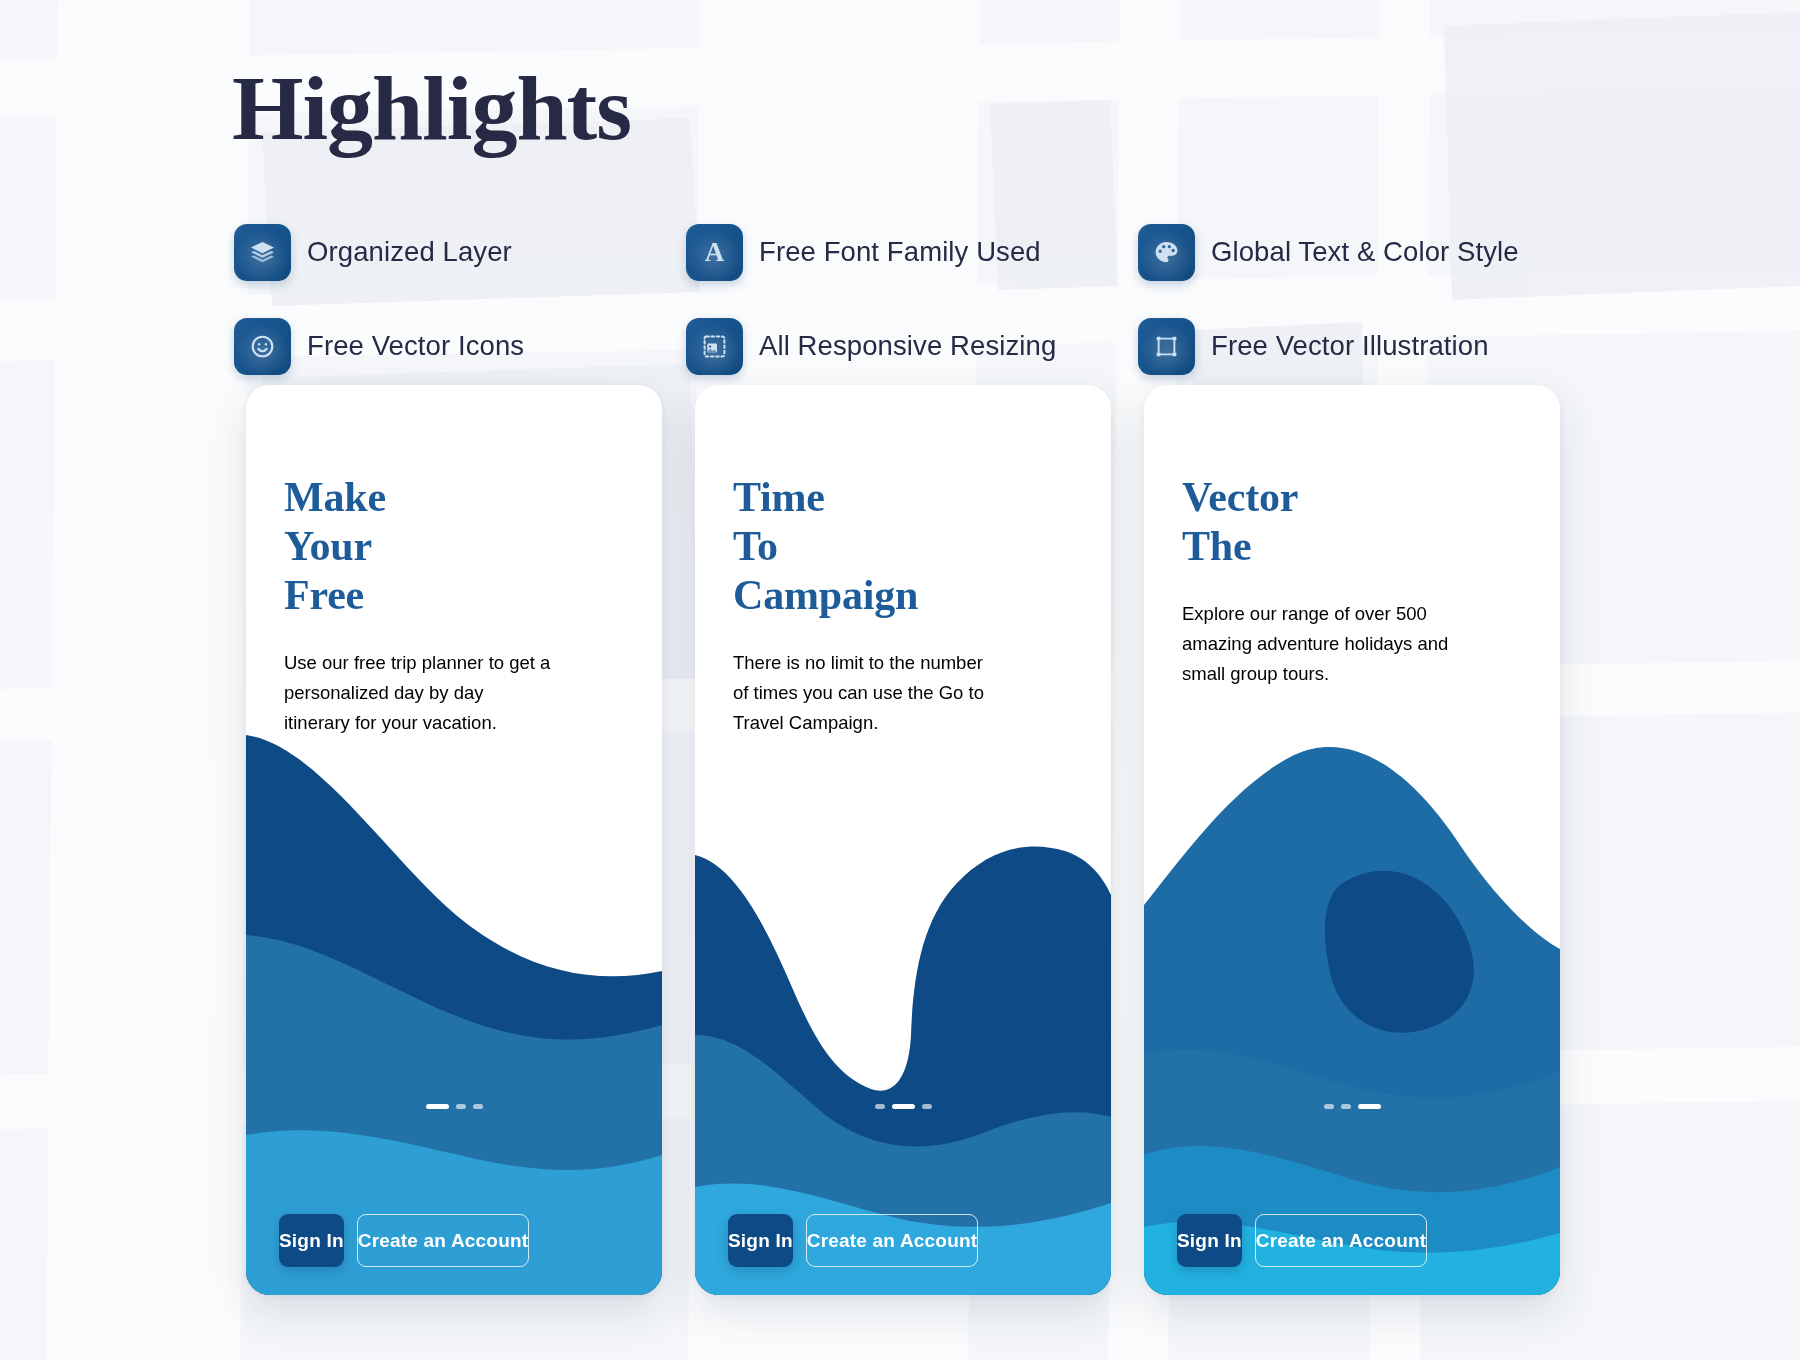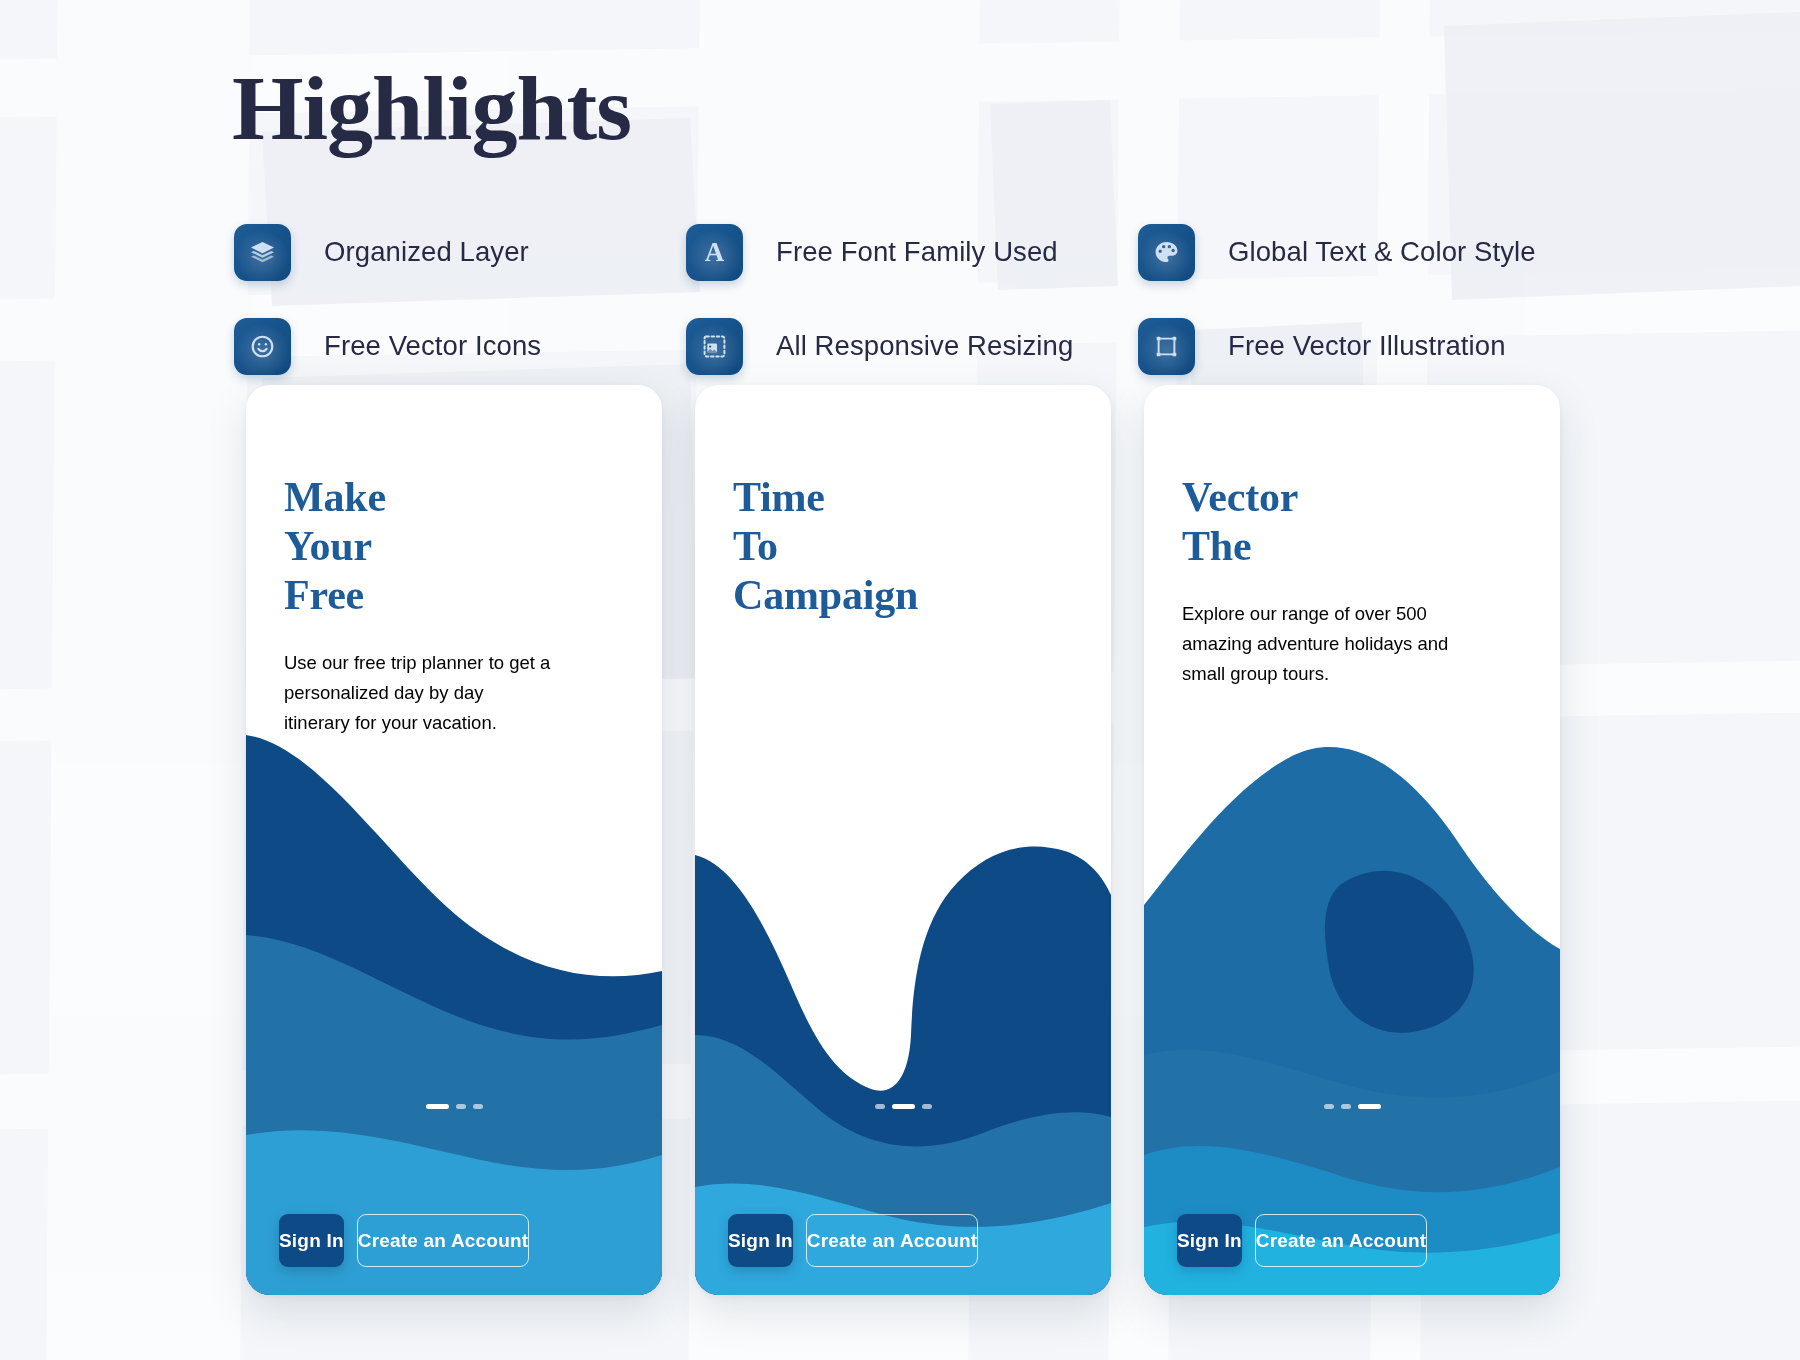--- a/index.html
+++ b/index.html
@@ -33,21 +33,21 @@
   
   .features {
     position:absolute;
     left:234px; top:205px;
     width:1330px;
     display:grid;
     grid-template-columns: 452px 452px 426px;
     grid-template-rows: 94px 94px;
     align-items:center;
   }
-  .feature { display:flex; align-items:center; gap:33px; }
+  .feature { display:flex; align-items:center; gap:16px; }
   .badge {
     width:57px; height:57px;
     border-radius:13px;
     background:linear-gradient(135deg,#1f5d98 0%,#17538c 45%,#114a80 100%);
     box-shadow:0 4px 10px rgba(17,74,128,.22);
     display:flex; align-items:center; justify-content:center;
     flex:0 0 auto;
     position:relative;
   }
   .badge::after{
@@ -291,20 +291,21 @@
           <path d="M0 300 C48 300 84 342 128 378 C176 416 232 420 288 398 C338 378 382 372 416 382 L416 560 L0 560 Z" fill="#2272a8"></path>
           <path d="M0 452 C70 438 136 468 206 484 C280 500 348 490 416 468 L416 560 L0 560 Z" fill="#2fa8dd"></path>
         </svg>
       </div>
       <div class="phone-head">
         <div class="phone-title">
           <div>Time</div>
           <div>To</div>
           <div>Campaign</div>
         </div>
+        <p class="phone-desc">There is no limit to the number of times you can use the Go to Travel Campaign.</p>
       </div>
       <div class="dots">
         <span class="dash small"></span>
         <span class="dash wide"></span>
         <span class="dash small"></span>
       </div>
       <div class="btns">
         <div class="btn btn-primary">Sign In</div>
         <div class="btn btn-outline">Create an Account</div>
       </div>

